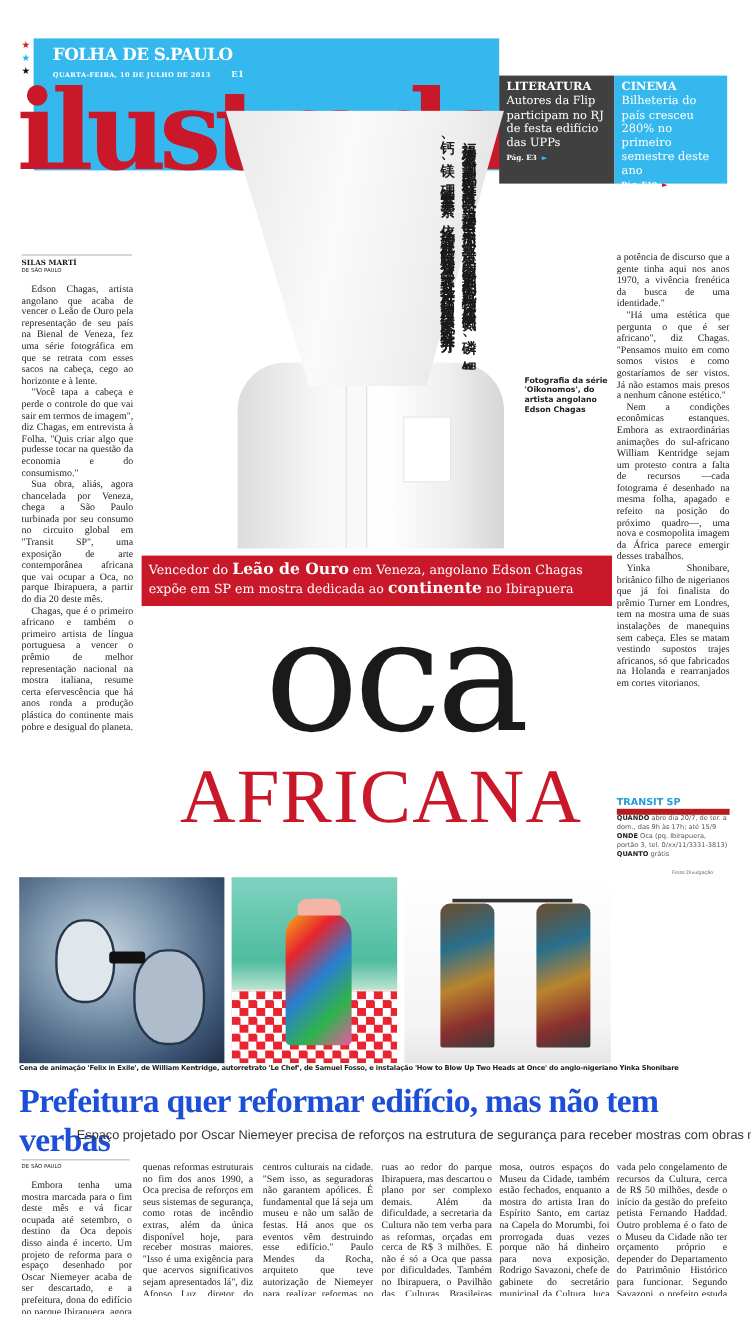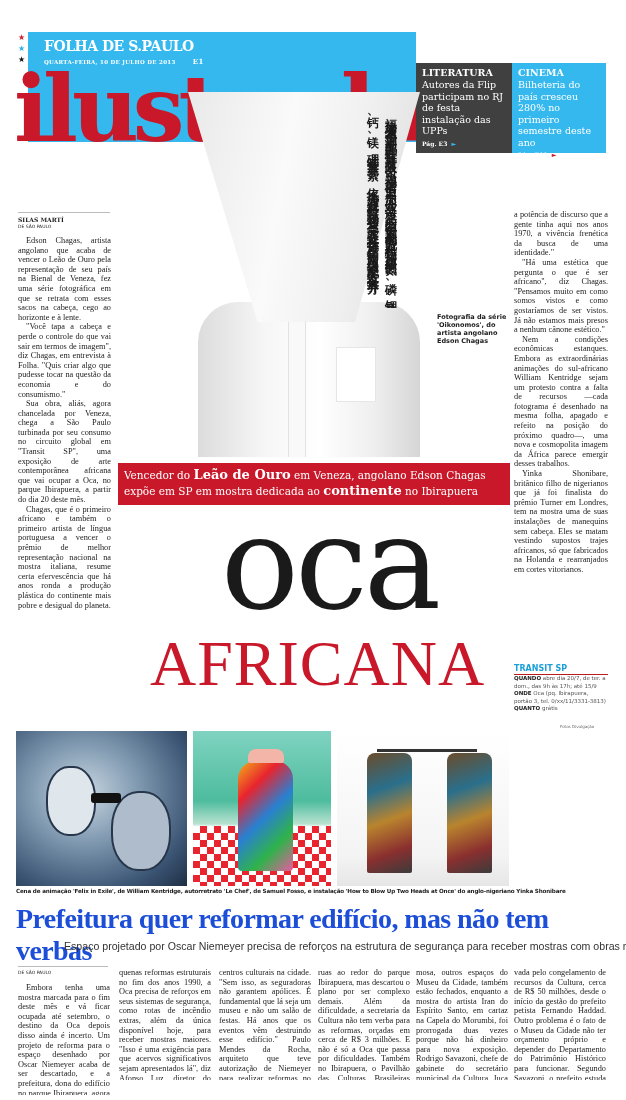--- a/index.html
+++ b/index.html
@@ -58,21 +58,21 @@
   .col { font-family: "Liberation Serif", serif; font-size: 8.3px; line-height: 9.6px; text-align: justify; color: #222; }
   .col p { text-indent: 8px; }
   .byline-rule { left: 18px; top: 212px; width: 92px; border-top: 1px solid #bbb; }
   .byline-name { left: 18px; top: 216px; font-family: "DejaVu Serif", serif; font-weight: bold; font-size: 6px; }
   .byline-loc { left: 18px; top: 224px; font-family: "DejaVu Sans", sans-serif; font-size: 4.5px; }
 
   .col-left { left: 18px; top: 236px; width: 93px; height: 464px; overflow: hidden; }
   .col-right { left: 514px; top: 210px; width: 94px; height: 390px; overflow: hidden; }
 
   .info-box { left: 514px; top: 664px; width: 94px; font-family: "DejaVu Sans", sans-serif; }
-  .info-title { color: #1d9fd8; font-weight: bold; font-size: 8px; border-bottom: 1px solid #b91c1c; padding-bottom: 1px; }
+  .info-title { color: #1d9fd8; font-weight: bold; font-size: 8px; border-bottom: 5px solid #b91c1c; padding-bottom: 1px; }
   .info-row { font-size: 5.5px; line-height: 7.5px; color: #555; }
   .info-row b { color: #222; }
 
   .photo-credit { left: 560px; top: 724px; font-family: "DejaVu Sans", sans-serif; font-size: 4px; color: #666; }
 
   
   .pic { top: 731px; height: 155px; }
   .pic1 { left: 16px; width: 171px; background:
           radial-gradient(ellipse at 40% 40%, #c9d7e2 0%, #7b95ad 40%, #3c5675 75%, #1f2f45 100%); overflow: hidden; }
   .pic1 .face1 { position: absolute; left: 30px; top: 35px; width: 50px; height: 70px; border-radius: 45%; background: #dfe6ec; border: 2px solid #27364a; }
@@ -123,21 +123,21 @@
 <div class="abs masthead-band"></div>
 <div class="abs paper-name">FOLHA DE S.PAULO</div>
 <div class="abs paper-date">
   <span>QUARTA-FEIRA, 10 DE JULHO DE 2013</span>
   <span class="pg">E1</span>
 </div>
 <div class="abs section-title">ilustrada</div>
 
 <div class="abs teaser teaser-lit">
   <div class="kicker">LITERATURA</div>
-  <div class="hed">Autores da Flip participam no RJ de festa instalação das UPPs</div>
+  <div class="hed">Autores da Flip participam no RJ de festa edifício das UPPs</div>
   <div class="pg">
     <span>Pág. E3</span>
     <span class="arrow">►</span>
   </div>
 </div>
 <div class="abs teaser teaser-cin">
   <div class="kicker">CINEMA</div>
   <div class="hed">Bilheteria do país cresceu 280% no primeiro semestre deste ano</div>
   <div class="pg">
     <span>Pág. E10</span>

